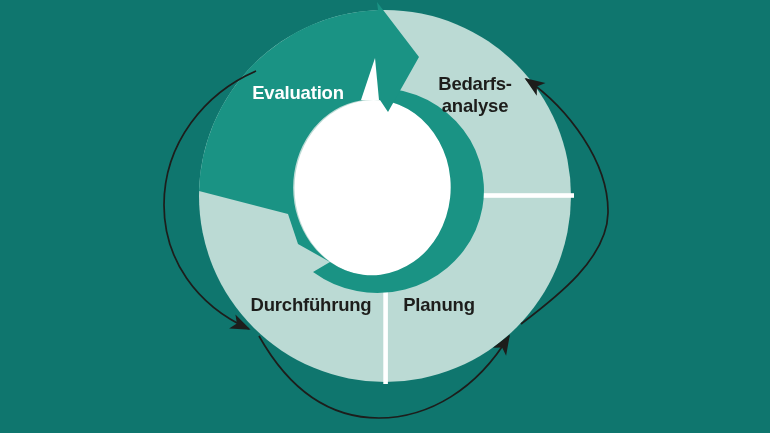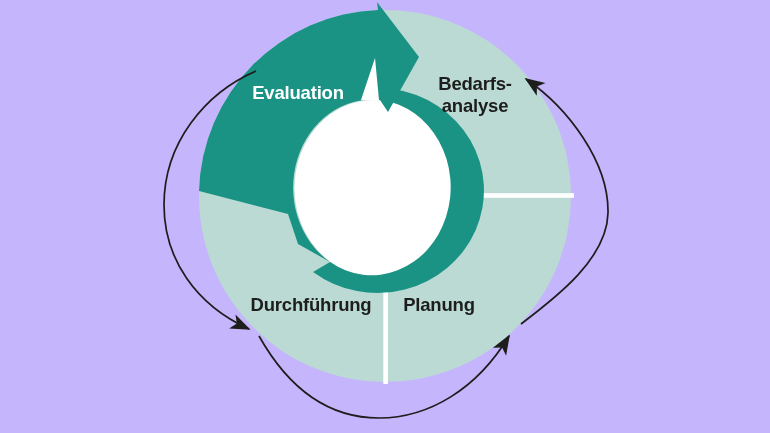--- a/index.html
+++ b/index.html
@@ -1,19 +1,19 @@
 <!DOCTYPE html>
 <html><head>
 <meta charset="utf-8">
 <style>
   html,body{margin:0;padding:0;background:#ffffff;}
   .stage{
     position:relative;
     width:770px;height:433px;
-    background:#c4b5fd;
+    background:#0f766e;
     overflow:hidden;
     font-family:"Liberation Sans", sans-serif;
   }
   svg{display:block;}
   .seg-label{
     font-family:"Liberation Sans", sans-serif;
     font-weight:700;
     font-size:18.5px;
     letter-spacing:-0.2px;
   }

